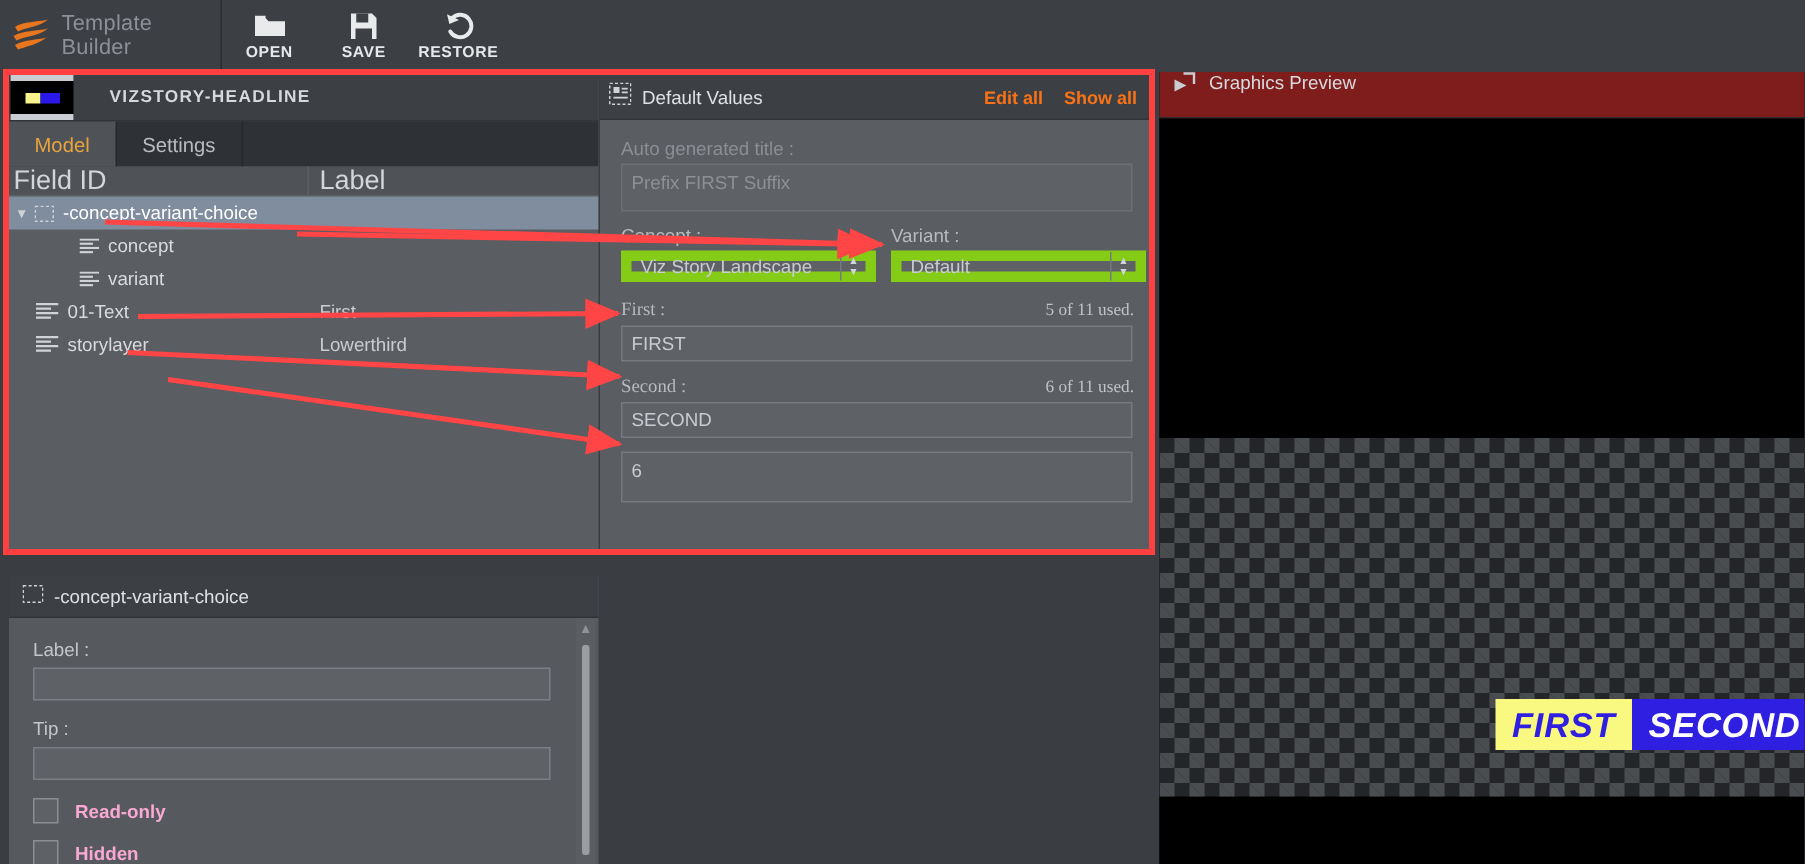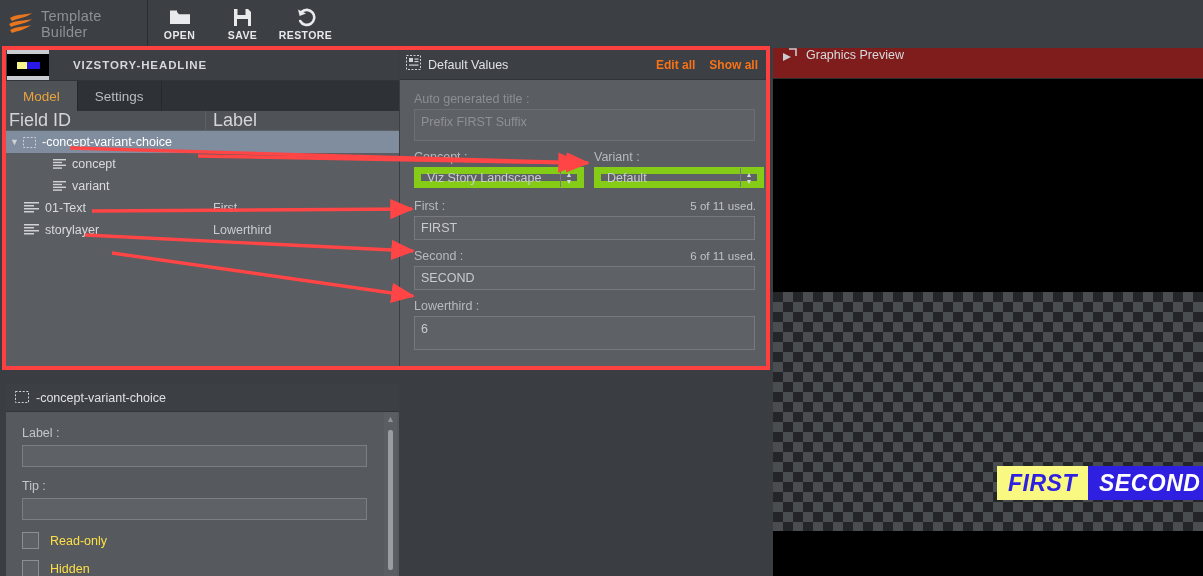--- a/index.html
+++ b/index.html
@@ -100,21 +100,21 @@
   }
   .pp-title { color: #dfe1e4; font-size: 12.5px; }
   .pp-body { padding: 14px 16px 0 16px; position: relative; height: 164px; }
   .flabel-txt { color: #c3c6ca; font-size: 12.5px; margin-bottom: 5px; }
   .tinput {
     width: 345px; height: 22px; background: #5e6166; border: 1px solid #7b7e83;
     margin-bottom: 12px;
   }
   .chkrow { display: flex; align-items: center; gap: 11px; margin-bottom: 11px; }
   .chkbox { width: 17px; height: 17px; background: #5e6166; border: 1px solid #8b8e93; }
-  .chklbl { color: #fde047; font-size: 12.5px; }
+  .chklbl { color: #f9a8d4; font-size: 12.5px; font-weight: bold; }
 
   .vscroll {
     position: absolute; right: 2px; top: 0; width: 13px; height: 164px;
     background: #5a5d62;
   }
   .vscroll .up { color: #8f9297; font-size: 9px; text-align: center; line-height: 14px; }
   .vscroll .thumb2 {
     position: absolute; left: 4px; top: 18px; width: 5px; height: 140px;
     background: #9a9da2; border-radius: 2px;
   }
@@ -128,21 +128,21 @@
     height: 30px; background: #3c3f44; display: flex; align-items: center;
     padding: 0 12px 0 6px; border-bottom: 1px solid #313438;
   }
   .mp-title { color: #dfe1e4; font-size: 12.5px; margin-left: 7px; }
   .mp-links { margin-left: auto; display: flex; gap: 14px; }
   .mp-links span { color: #f97316; font-size: 12px; font-weight: bold; cursor: pointer; }
 
   .mp-body { padding: 12px 14px 0 14px; }
   .fld-lbl { color: #b7babe; font-size: 12.5px; margin-bottom: 3px; }
   .fld-lbl.dim { color: #8b8e93; }
-  .fld-row { display: flex; justify-content: space-between; align-items: baseline; }
+  .fld-row { display: flex; justify-content: space-between; align-items: baseline; font-family: Liberation Serif, serif; }
   .used { color: #c0c3c7; font-size: 11.5px; }
   .tarea {
     width: 341px; background: #5e6166; border: 1px solid #77797e;
     color: #c8cbcf; font-size: 12.5px; padding: 5px 6px; margin-bottom: 9px;
   }
   .tarea.h32 { height: 32px; }
   .tarea.h22 { height: 24px; padding: 4px 6px; }
   .tarea.h40 { height: 34px; }
   .tarea.ghost { color: #8d9095; border-color: #6c6f74; }
 
@@ -404,24 +404,20 @@
         <span class="used">5 of 11 used.</span>
       </div>
       <div class="tarea h22">FIRST</div>
 
       <div class="fld-row">
         <span class="fld-lbl">Second :</span>
         <span class="used">6 of 11 used.</span>
       </div>
       <div class="tarea h22">SECOND</div>
 
-      <div class="fld-row">
-        <span class="fld-lbl">Lowerthird :</span>
-        <span class="used"></span>
-      </div>
       <div class="tarea h40">6</div>
 
     </div>
   </div>
 
   <div class="propspanel">
     <div class="pp-header">
       <span>
         <svg width="14" height="12" viewBox="0 0 14 12">
           <rect x="0.5" y="0.5" width="13" height="11" fill="none" stroke="#cfd2d6" stroke-width="1" stroke-dasharray="2 1.6"></rect>

